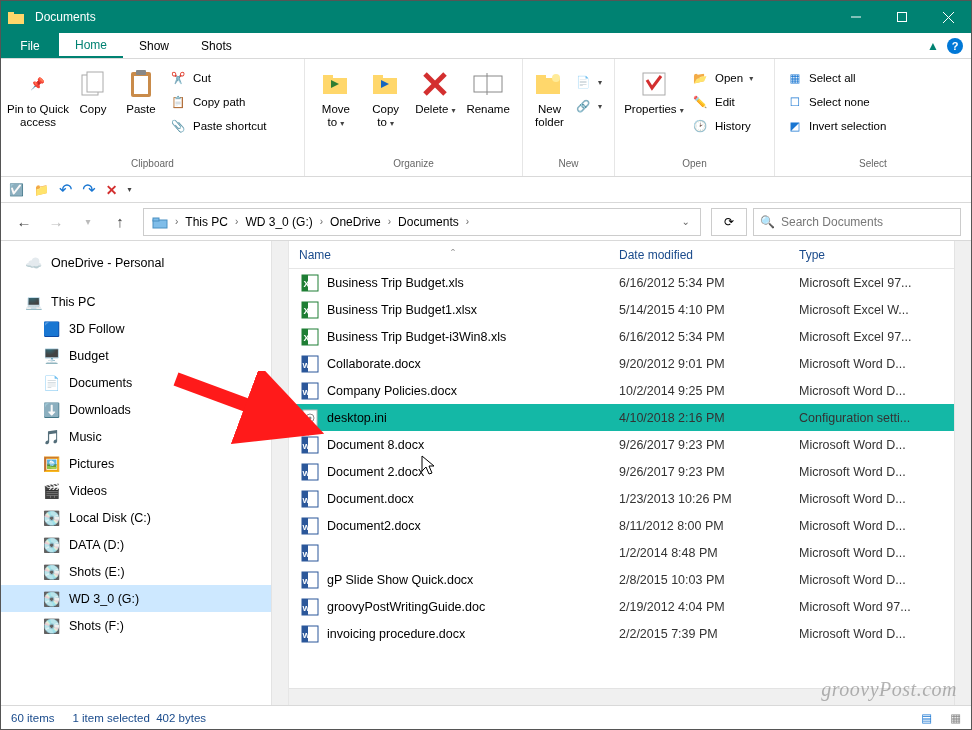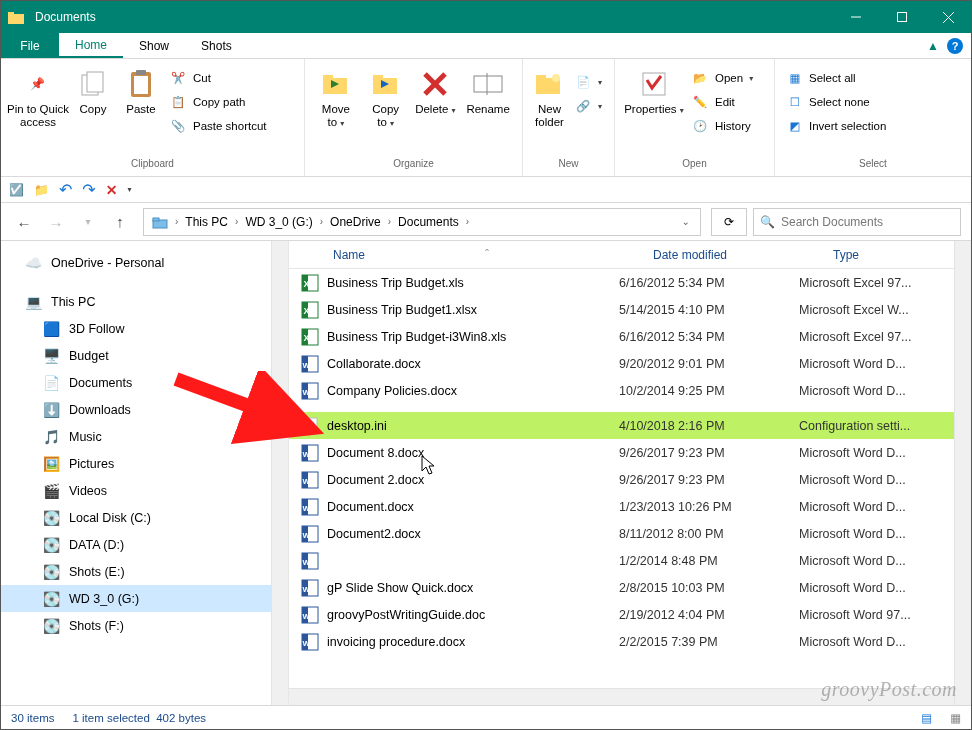--- a/index.html
+++ b/index.html
@@ -47,28 +47,28 @@
 
 
 .main { display: flex; height: calc(100% - 32px - 26px - 118px - 26px - 38px - 24px); }
 .sidebar { width: 288px; border-right: 1px solid #e6e6e6; overflow-y: auto; padding: 8px 0; position: relative; }
 .treeitem { height: 27px; display: flex; align-items: center; gap: 8px; padding-left: 24px; font-size: 12.5px; }
 .treeitem.child { padding-left: 42px; }
 .treeitem.selected { background: #cde8ff; }
 .treeitem .ti-ico { width: 18px; height: 18px; display: flex; align-items: center; justify-content: center; font-size: 14px; }
 
 .listpane { flex: 1; display: flex; flex-direction: column; position: relative; overflow: hidden; }
-.colheaders { height: 28px; display: flex; align-items: center; border-bottom: 1px solid #e6e6e6; font-size: 12px; color: #1a4b8c; padding-left: 34px; }
+.colheaders { height: 28px; display: flex; align-items: center; border-bottom: 1px solid #e6e6e6; font-size: 12px; color: #1a4b8c; }
 .colheaders div { padding-left: 10px; }
 .col-name { width: 320px; }
 .col-date { width: 180px; }
 .col-type { flex: 1; }
 .rows { flex: 1; overflow-y: hidden; }
 .row { height: 27px; display: flex; align-items: center; font-size: 12.5px; }
-.row.selected { background: #bef264; margin-top: 8px; }
+.row.selected { background: #14b8a6; }
 .row .cell { white-space: nowrap; overflow: hidden; text-overflow: ellipsis; }
 .row .c-name { width: 320px; display: flex; align-items: center; gap: 8px; padding-left: 12px; }
 .row .c-date { width: 180px; padding-left: 10px; color: #333; }
 .row .c-type { flex: 1; padding-left: 10px; color: #333; }
 .fileico { width: 18px; height: 18px; flex-shrink: 0; display: flex; align-items: center; justify-content: center; }
 
 
 .statusbar { height: 24px; border-top: 1px solid #d9d9d9; display: flex; align-items: center; padding: 0 10px; font-size: 11.5px; color: #1a4b8c; gap: 18px; }
 .statusbar .spacer { flex: 1; }
 
@@ -604,21 +604,21 @@
           <div class="cell c-date">2/2/2015 7:39 PM</div>
           <div class="cell c-type">Microsoft Word D...</div>
         </div>
       </div>
     <div class="sb-v"></div>
     <div class="sb-h"></div>
   </div>
 </div>
 
 <div class="statusbar">
-  <span>30 items</span>
+  <span>60 items</span>
   <span><span>1 item selected</span>&nbsp;&nbsp;<span>402 bytes</span></span>
   <span class="spacer"></span>
   <span style="color:#1976d2">▤</span>
   <span style="color:#888">▦</span>
 </div>
 
 <svg class="arrow-annot" width="160" height="80">
   <defs>
       <marker id="ah" markerWidth="6" markerHeight="6" refX="5" refY="3" orient="auto">
         <path d="M0,0 L6,3 L0,6 Z" fill="#ff1a1a"></path>

